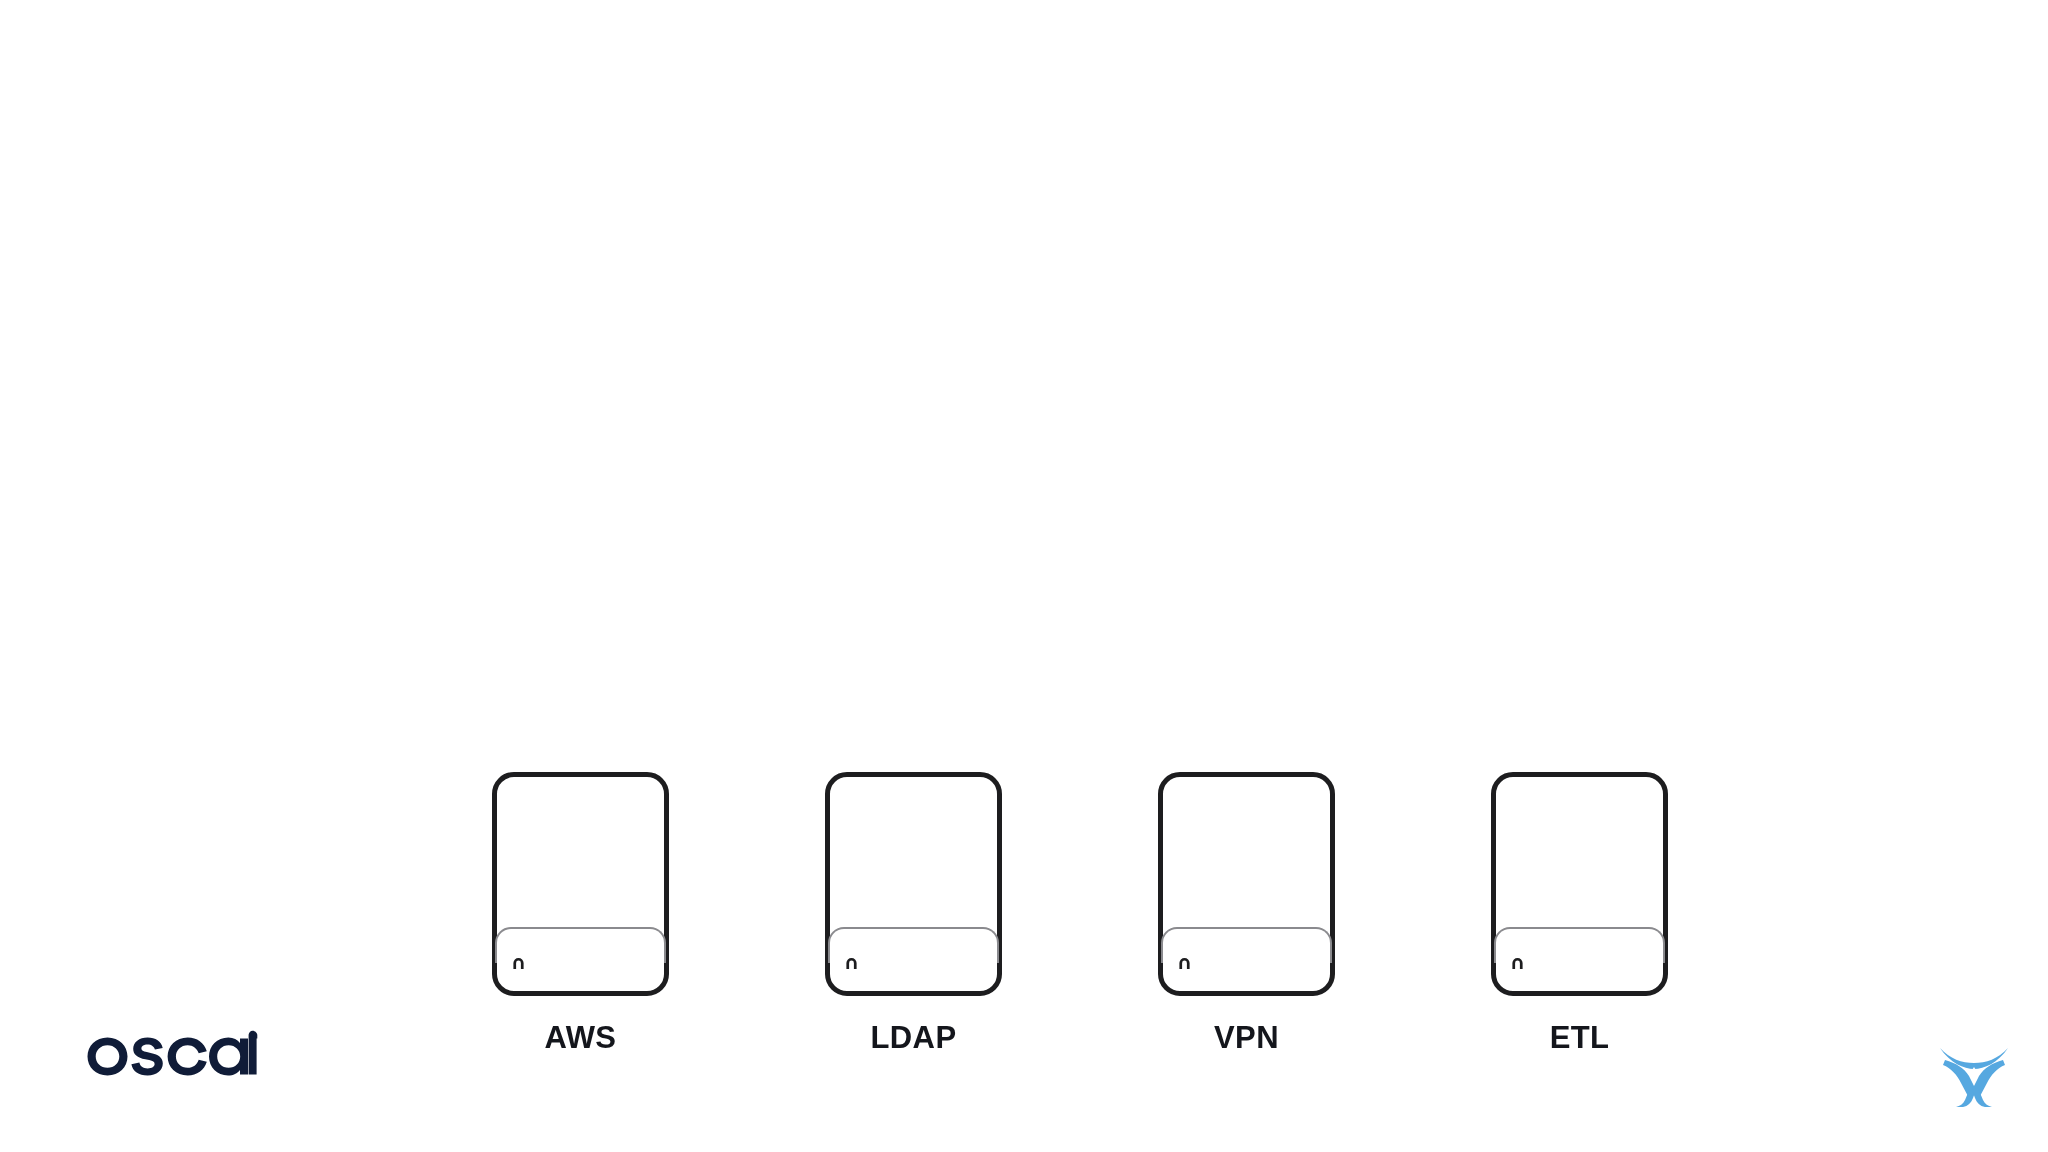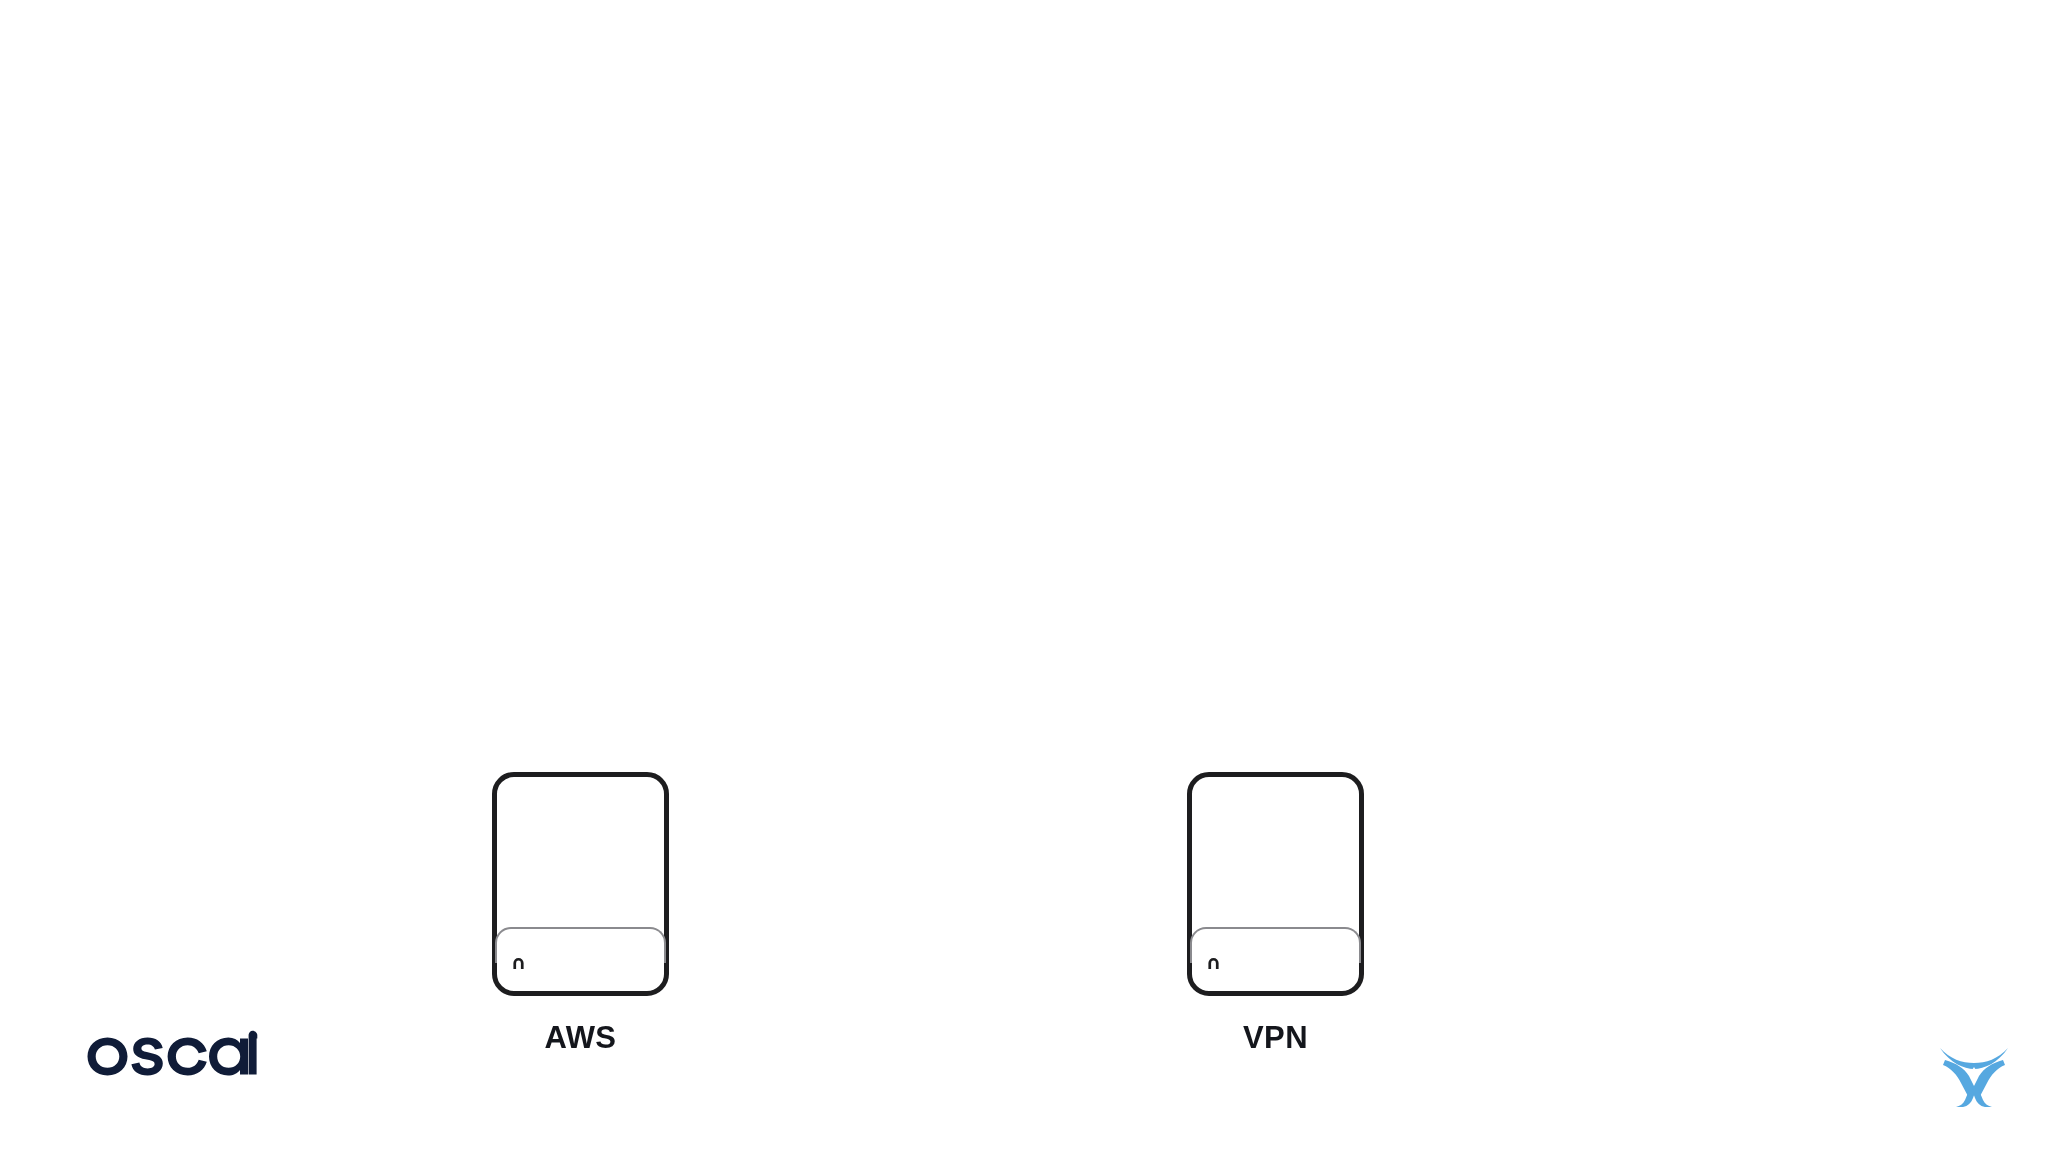--- a/index.html
+++ b/index.html
@@ -22,21 +22,21 @@
     width: 2048px;
     height: 1152px;
     background: #ffffff;
   }
 
   
   .server-row {
     position: absolute;
     left: 492px;
     top: 772px;
-    width: 872px;
+    width: 1176px;
     height: 224px;
     display: flex;
     flex-direction: row;
     align-items: flex-start;
     justify-content: space-between;
   }
 
   .server-node {
     position: relative;
     width: 177px;
@@ -128,34 +128,56 @@
         <div class="server-divider"></div>
         <div class="server-glyph">
           <svg viewBox="0 0 15 13" xmlns="http://www.w3.org/2000/svg">
             <path d="M2.4 13 L2.4 7.0 A5.1 5.1 0 0 1 12.6 7.0 L12.6 13 L9.9 13 L9.9 7.0 A2.4 2.4 0 0 0 5.1 7.0 L5.1 13 Z" fill="#1d1d1f"></path>
           </svg>
         </div>
       </div>
       <div class="server-label">AWS</div>
     </div>
 
+    <div class="server-node">
+      <div class="server-box">
+        <div class="server-divider"></div>
+        <div class="server-glyph">
+          <svg viewBox="0 0 15 13" xmlns="http://www.w3.org/2000/svg">
+            <path d="M2.4 13 L2.4 7.0 A5.1 5.1 0 0 1 12.6 7.0 L12.6 13 L9.9 13 L9.9 7.0 A2.4 2.4 0 0 0 5.1 7.0 L5.1 13 Z" fill="#1d1d1f"></path>
+          </svg>
+        </div>
+      </div>
+      <div class="server-label">LDAP</div>
+    </div>
 
     <div class="server-node">
       <div class="server-box">
         <div class="server-divider"></div>
         <div class="server-glyph">
           <svg viewBox="0 0 15 13" xmlns="http://www.w3.org/2000/svg">
             <path d="M2.4 13 L2.4 7.0 A5.1 5.1 0 0 1 12.6 7.0 L12.6 13 L9.9 13 L9.9 7.0 A2.4 2.4 0 0 0 5.1 7.0 L5.1 13 Z" fill="#1d1d1f"></path>
           </svg>
         </div>
       </div>
       <div class="server-label">VPN</div>
     </div>
 
 
+    <div class="server-node">
+      <div class="server-box">
+        <div class="server-divider"></div>
+        <div class="server-glyph">
+          <svg viewBox="0 0 15 13" xmlns="http://www.w3.org/2000/svg">
+            <path d="M2.4 13 L2.4 7.0 A5.1 5.1 0 0 1 12.6 7.0 L12.6 13 L9.9 13 L9.9 7.0 A2.4 2.4 0 0 0 5.1 7.0 L5.1 13 Z" fill="#1d1d1f"></path>
+          </svg>
+        </div>
+      </div>
+      <div class="server-label">ETL</div>
+    </div>
 
   </div>
 
   <div class="oscar-logo">
     <svg viewBox="0 0 172 46" xmlns="http://www.w3.org/2000/svg" aria-label="oscar">
       <g fill="#101c38">
 
         <path d="M21.5 7.5 C9.8 7.5 1.5 16 1.5 26.5 C1.5 37 9.8 45.5 21.5 45.5 C33.2 45.5 41.5 37 41.5 26.5 C41.5 16 33.2 7.5 21.5 7.5 Z M21.5 15.2 C28.3 15.2 33.3 20.1 33.3 26.5 C33.3 32.9 28.3 37.8 21.5 37.8 C14.7 37.8 9.7 32.9 9.7 26.5 C9.7 20.1 14.7 15.2 21.5 15.2 Z"></path>
 
         <path d="M61.6 7.5 C53.2 7.5 47.2 12.3 47.2 18.7 C47.2 24.6 51.4 27.6 59.3 29.3 L63.2 30.1 C67.0 30.9 68.6 32.0 68.6 34.0 C68.6 36.6 65.9 38.4 61.7 38.4 C57.0 38.4 54.0 36.2 53.4 32.6 L45.4 34.2 C46.6 41.2 52.8 45.5 61.6 45.5 C70.6 45.5 76.8 40.6 76.8 33.6 C76.8 27.7 72.9 24.6 64.7 22.9 L60.8 22.1 C57.1 21.3 55.4 20.3 55.4 18.4 C55.4 16.0 57.8 14.4 61.5 14.4 C65.5 14.4 68.2 16.4 68.9 19.6 L76.7 17.9 C75.3 11.5 69.6 7.5 61.6 7.5 Z"></path>

